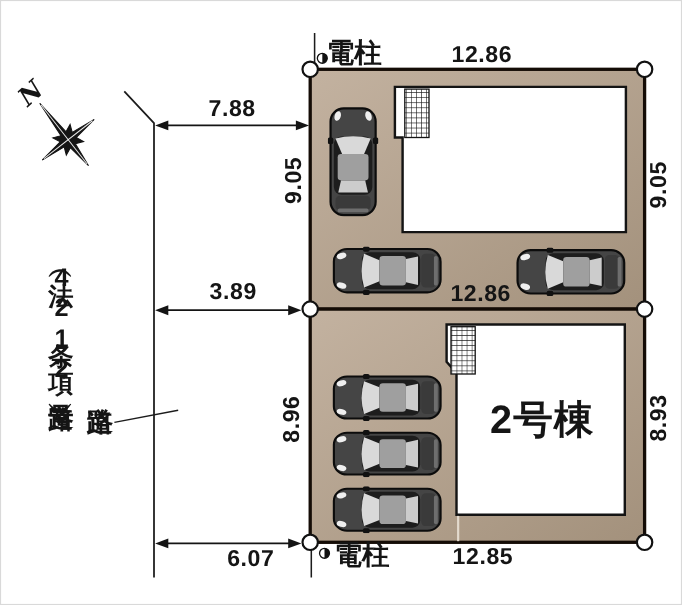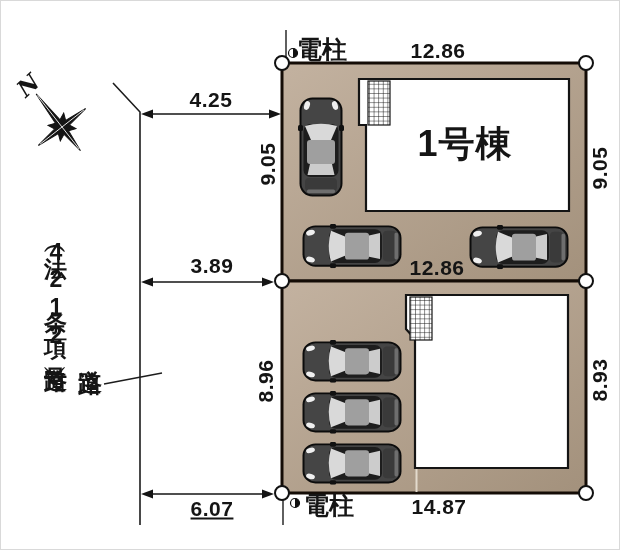--- a/index.html
+++ b/index.html
@@ -129,31 +129,31 @@
       <line x1="0" y1="-40" x2="0" y2="28" stroke="#ffffff" stroke-width="0.9" opacity="0.9"></line>
       <line x1="-28" y1="0" x2="28" y2="0" stroke="#ffffff" stroke-width="0.9" opacity="0.9"></line>
     </g>
   </svg>
 
   <div class="lbl north" style="left:27px;top:84px;">N</div>
 
   <div class="vtext roadname">（法42条1項2号道路）</div>
   <div class="vtext roadlbl">道路</div>
 
-  <div class="lbl dim" style="left:210px;top:98px;">4.25</div>
+  <div class="lbl dim" style="left:210px;top:98px;">7.88</div>
   <div class="lbl dim" style="left:211px;top:264px;">3.89</div>
-  <div class="lbl dim" style="left:211px;top:507px;text-decoration:underline;">6.07</div>
+  <div class="lbl dim" style="left:227px;top:507px;">6.07</div>
 
   <div class="lbl pole" style="left:321px;top:48px;">電柱</div>
   <div class="lbl pole" style="left:328px;top:504px;">電柱</div>
 
   <div class="lbl dim" style="left:437px;top:49px;">12.86</div>
   <div class="lbl dim" style="left:436px;top:266px;">12.86</div>
   <div class="lbl dim rot" style="left:266px;top:163px;">9.05</div>
   <div class="lbl dim rot" style="left:598px;top:167px;">9.05</div>
 
-  <div class="lbl dim" style="left:438px;top:505px;">14.87</div>
+  <div class="lbl dim" style="left:438px;top:505px;">12.85</div>
   <div class="lbl dim rot" style="left:264px;top:380px;">8.96</div>
   <div class="lbl dim rot" style="left:598px;top:379px;">8.93</div>
 
-  <div class="lbl bldg" style="left:464px;top:143px;">1号棟</div>
+  <div class="lbl bldg" style="left:492px;top:381px;">2号棟</div>
 
 </div>
 
 </body></html>

